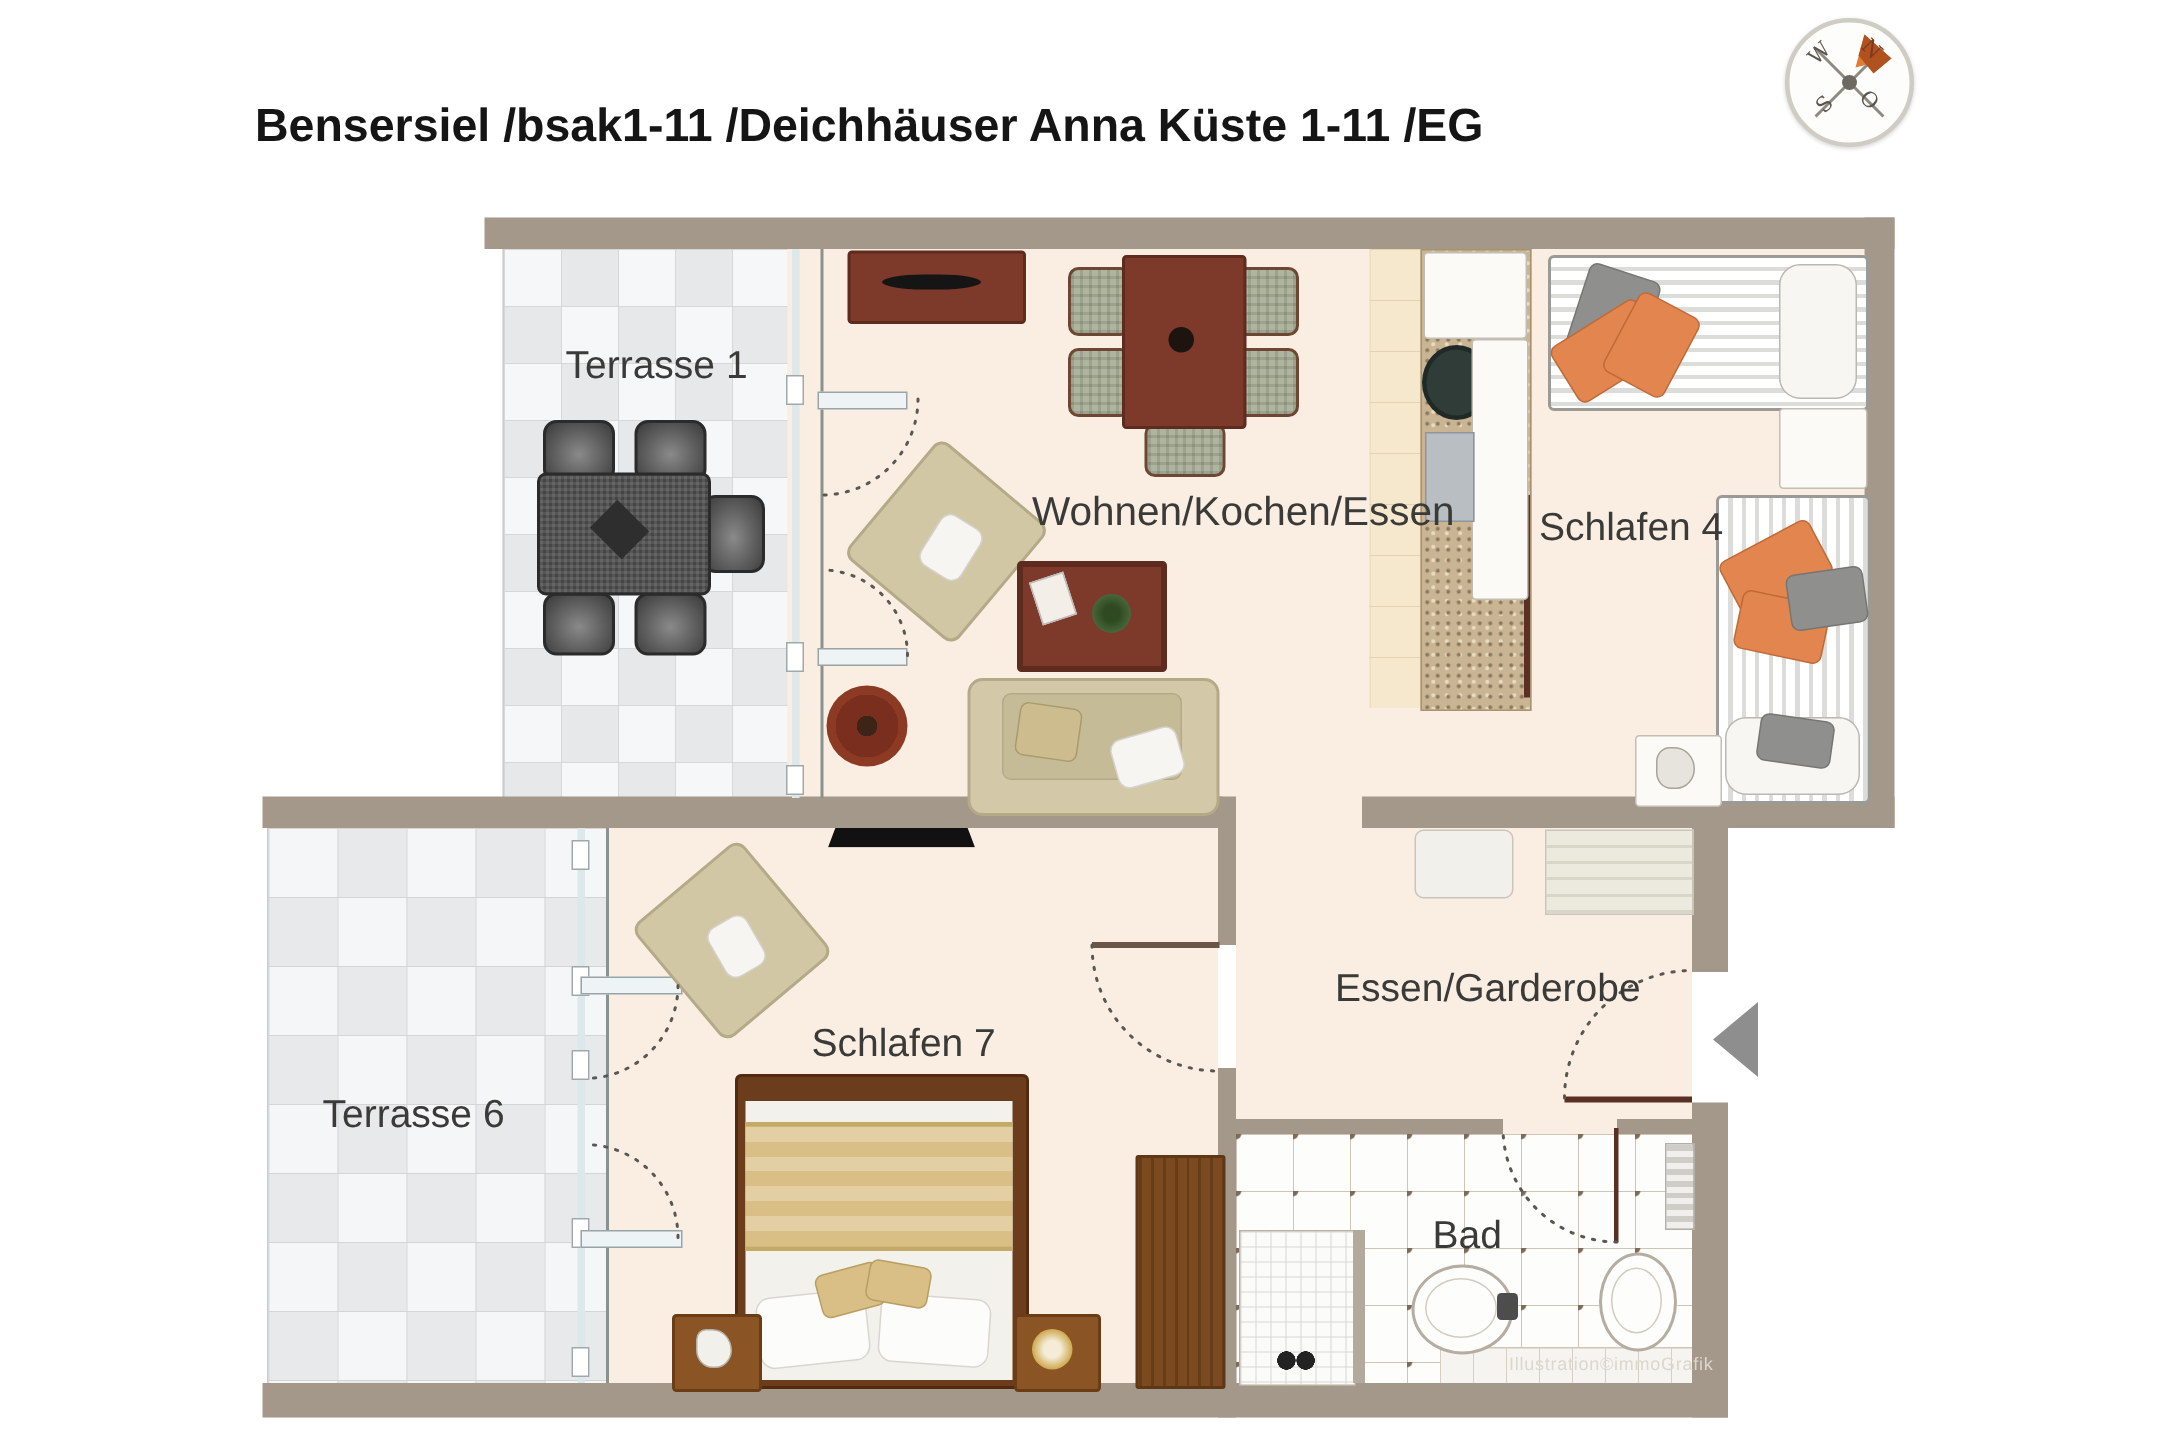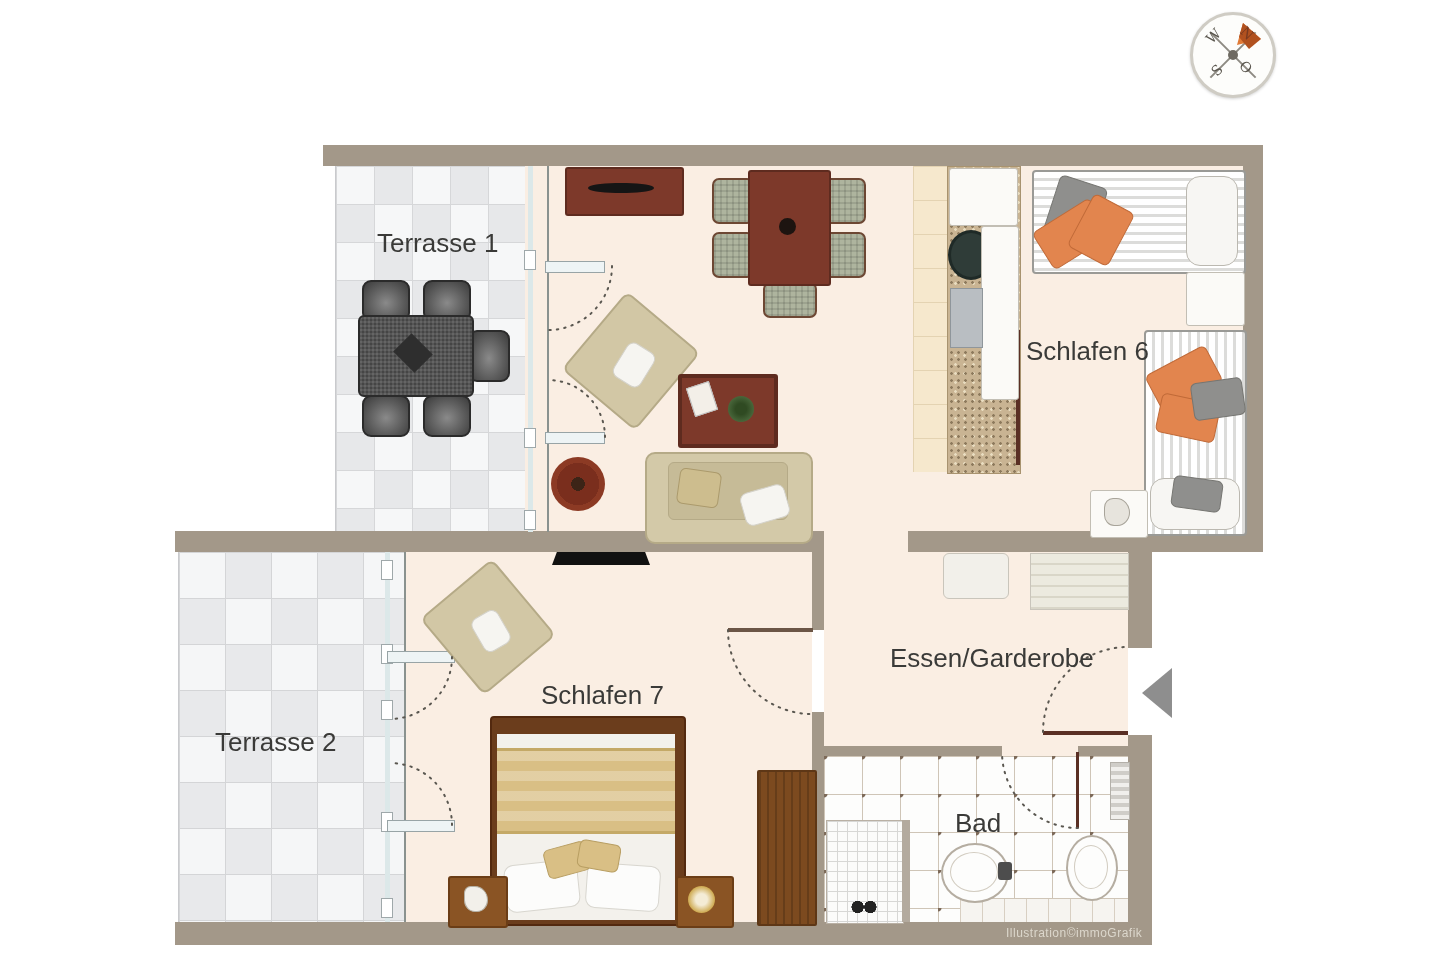--- a/index.html
+++ b/index.html
@@ -52,31 +52,32 @@
   .darkchair{position:absolute;background:#4a4a4a;border:2px solid #2b2b2b;border-radius:9px;
     background-image:radial-gradient(ellipse at 50% 55%,#8a8a8a 0%,#5d5d5d 55%,#3a3a3a 100%);}
   .beigebox{position:absolute;background:var(--beige);border:2px solid var(--beige-dark);border-radius:8px;}
   .whitebox{position:absolute;background:#fbfaf7;border:1px solid #c2beb4;border-radius:3px;}
   .stripeH{background-image:repeating-linear-gradient(180deg,#ffffff 0 6px,#dcdcda 6px 9px);}
   .stripeV{background-image:repeating-linear-gradient(90deg,#ffffff 0 6px,#dcdcda 6px 9px);}
   .pillowO{position:absolute;background:var(--orange);border:1px solid #c06a38;border-radius:6px;}
   .pillowG{position:absolute;background:var(--greyp);border:1px solid #767672;border-radius:6px;}
   .grainV{background-color:var(--wood-mid);
     background-image:repeating-linear-gradient(90deg,rgba(0,0,0,.18) 0 2px,transparent 2px 8px);}
-  .attr{position:absolute;left:1006px;top:926px;font-size:12px;color:#dcd7cc;letter-spacing:.5px;}
+  .attr{position:absolute;left:1006px;top:902px;font-size:12px;color:#dcd7cc;letter-spacing:.5px;}
   .compass{position:absolute;left:1190px;top:12px;width:80px;height:80px;border-radius:50%;
     background:#fdfdfb;border:3px solid #cfccc4;box-shadow:0 1px 3px rgba(0,0,0,.18);}
   .cletter{position:absolute;font-family:"DejaVu Serif",serif;font-size:14px;color:#5a564e;}
   svg.overlay{position:absolute;left:0;top:0;pointer-events:none;}
 </style>
 </head>
 <body>
 
 <div class="canvas">
 
+  <div class="title">Bensersiel /bsak1-11 /Deichhäuser Anna Küste 1-11 /EG</div>
 
   <div class="compass">
     <div class="abs" style="left:39px;top:8px;width:2px;height:64px;background:#8d8a82;transform:rotate(45deg);"></div>
     <div class="abs" style="left:39px;top:8px;width:2px;height:64px;background:#8d8a82;transform:rotate(-45deg);"></div>
     <div class="abs" style="left:35px;top:35px;width:10px;height:10px;border-radius:50%;background:#6e6a62;"></div>
     <svg class="abs" style="left:0;top:0;" width="80" height="80">
       <polygon points="50,8 68,24 44,30" fill="#e07a36"></polygon>
       <polygon points="50,8 68,24 56,34 46,22" fill="#b1511f"></polygon>
     </svg>
     <span class="cletter" style="left:13px;top:13px;transform:rotate(-45deg);">W</span>
@@ -225,21 +226,22 @@
       <path d="M 605 437 A 57 57 0 0 0 548 380"></path>
       <path d="M 452 657 A 62 62 0 0 1 390 719"></path>
       <path d="M 452 825 A 62 62 0 0 0 390 763"></path>
       <path d="M 728 630 A 84 84 0 0 0 812 714"></path>
       <path d="M 1043 732 A 85 85 0 0 1 1128 647"></path>
       <path d="M 1078 828 A 76 76 0 0 1 1002 752"></path>
     </g>
   </svg>
 
   <div class="rlabel" style="left:377px;top:228px;text-align:center;">Terrasse 1</div>
-  <div class="rlabel" style="left:1026px;top:336px;">Schlafen 6</div>
-  <div class="rlabel" style="left:215px;top:727px;">Terrasse 2</div>
+  <div class="rlabel" style="left:688px;top:326px;font-size:27px;">Wohnen/Kochen/Essen</div>
+  <div class="rlabel" style="left:1026px;top:336px;">Schlafen 4</div>
+  <div class="rlabel" style="left:215px;top:727px;">Terrasse 6</div>
   <div class="rlabel" style="left:541px;top:680px;">Schlafen 7</div>
   <div class="rlabel" style="left:890px;top:643px;">Essen/Garderobe</div>
   <div class="rlabel" style="left:955px;top:808px;">Bad</div>
 
   <div class="attr">Illustration©immoGrafik</div>
 
 </div>
 
 </body></html>

